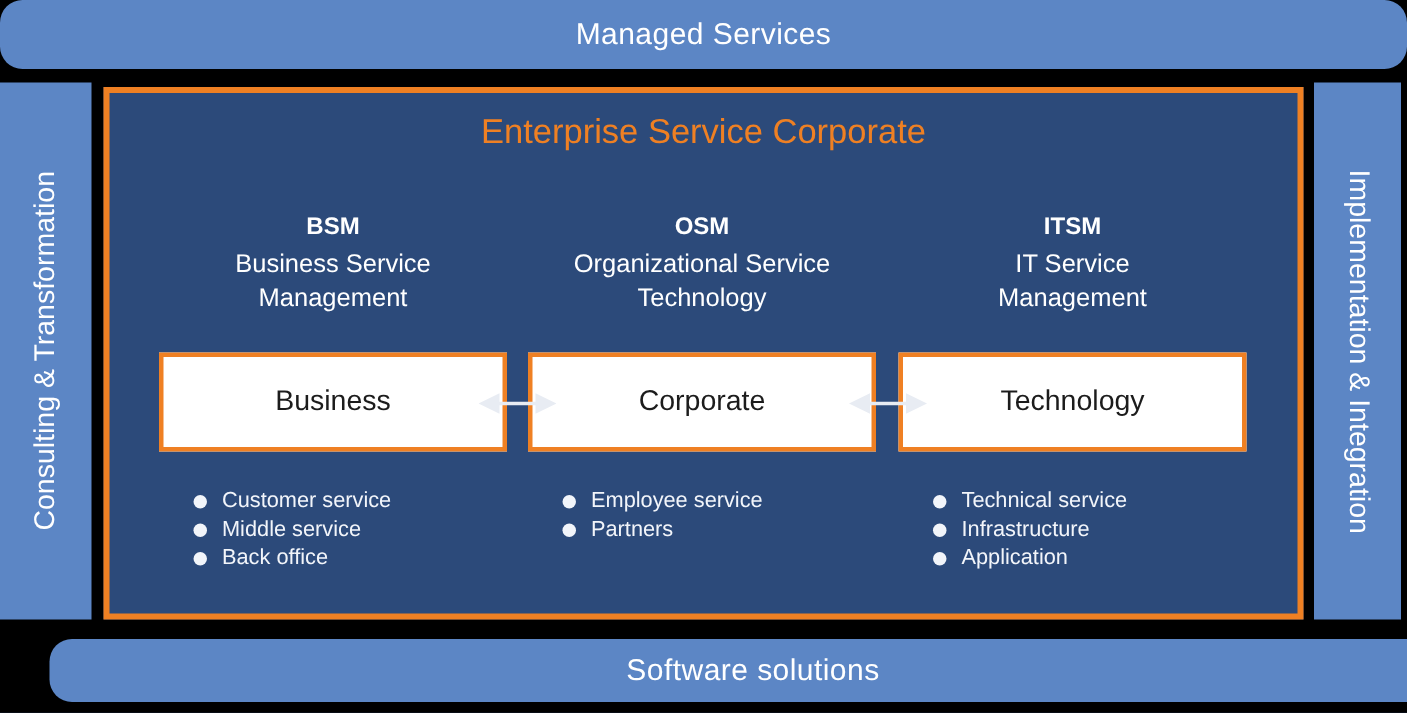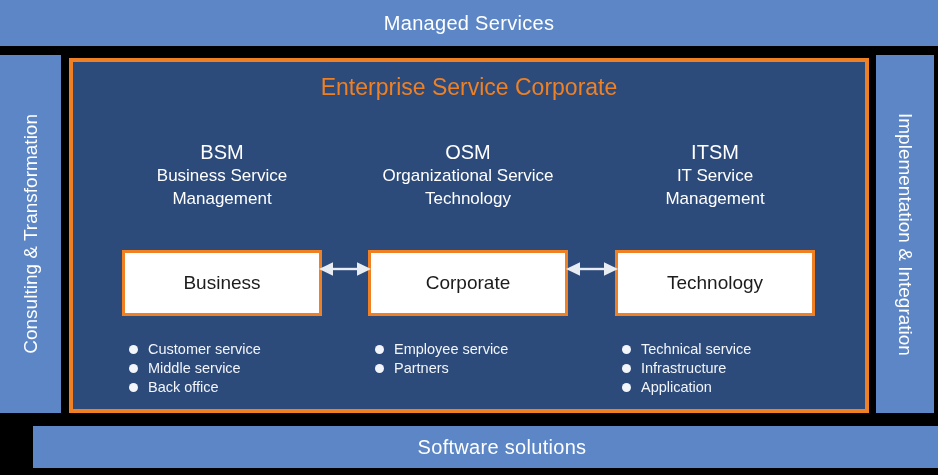--- a/index.html
+++ b/index.html
@@ -4,44 +4,44 @@
 <style>
   * { margin:0; padding:0; box-sizing:border-box; }
   html,body { background:#000; }
   body { font-family:"Liberation Sans", sans-serif; }
   .canvas {
     position:relative; width:938px; height:475px; background:#000; overflow:hidden;
   }
   .hbar {
     position:absolute; left:0; width:938px; background:#5C86C5; color:#fff;
     display:flex; align-items:center; justify-content:center;
-    font-size:20px; letter-spacing:.3px;
+    font-size:20px; letter-spacing:.3px;border-radius:15px;
   }
   .hbar.top { top:0; height:46px; }
   .hbar.bottom { top:426px; height:42px;margin-left:33px; }
   .vbar {
     position:absolute; top:55px; height:358px; background:#5C86C5; color:#fff;
     display:flex; align-items:center; justify-content:center; font-size:19px;
   }
   .vbar.left { left:0; width:61px; }
   .vbar.right { left:876px; width:58px; }
   .vtext-up { writing-mode:vertical-rl; transform:rotate(180deg); white-space:nowrap; }
   .vtext-down { writing-mode:vertical-rl; white-space:nowrap; }
   .panel {
     position:absolute; left:69px; top:58px; width:800px; height:355px;
     background:#2C4A7A; border:4px solid #EF8023;
   }
   .panel-title {
     margin-top:12px; text-align:center; color:#EF8023; font-size:23px;
   }
   .col { position:absolute; top:78px; width:262px; text-align:center; color:#fff; }
-  .col-acronym { font-size:20px; font-weight:normal; line-height:24px; }
+  .col-acronym { font-size:16px; font-weight:bold; line-height:24px; }
   .col-name { font-size:17px; line-height:23px; white-space:pre-line; }
   .box {
-    width:200px; height:66px; margin:40px auto 0 auto; background:#fff;
+    width:232px; height:66px; margin:25px auto 0 auto; background:#fff;
     border:3px solid #EF8023; display:flex; align-items:center; justify-content:center;
     font-size:19px; color:#1c1c1c;text-align:center;
   }
   .bullets { list-style:none; margin:24px 0 0 38px; text-align:right; }
   .bullets li { display:flex; align-items:center; height:18px; margin-bottom:1px; }
   .dot {
     width:9px; height:9px; border-radius:50%; background:#f2f5fa;
     flex:0 0 9px; margin-right:10px;
   }
   .bullets .btxt { font-size:14.5px; color:#f2f5fa; }

